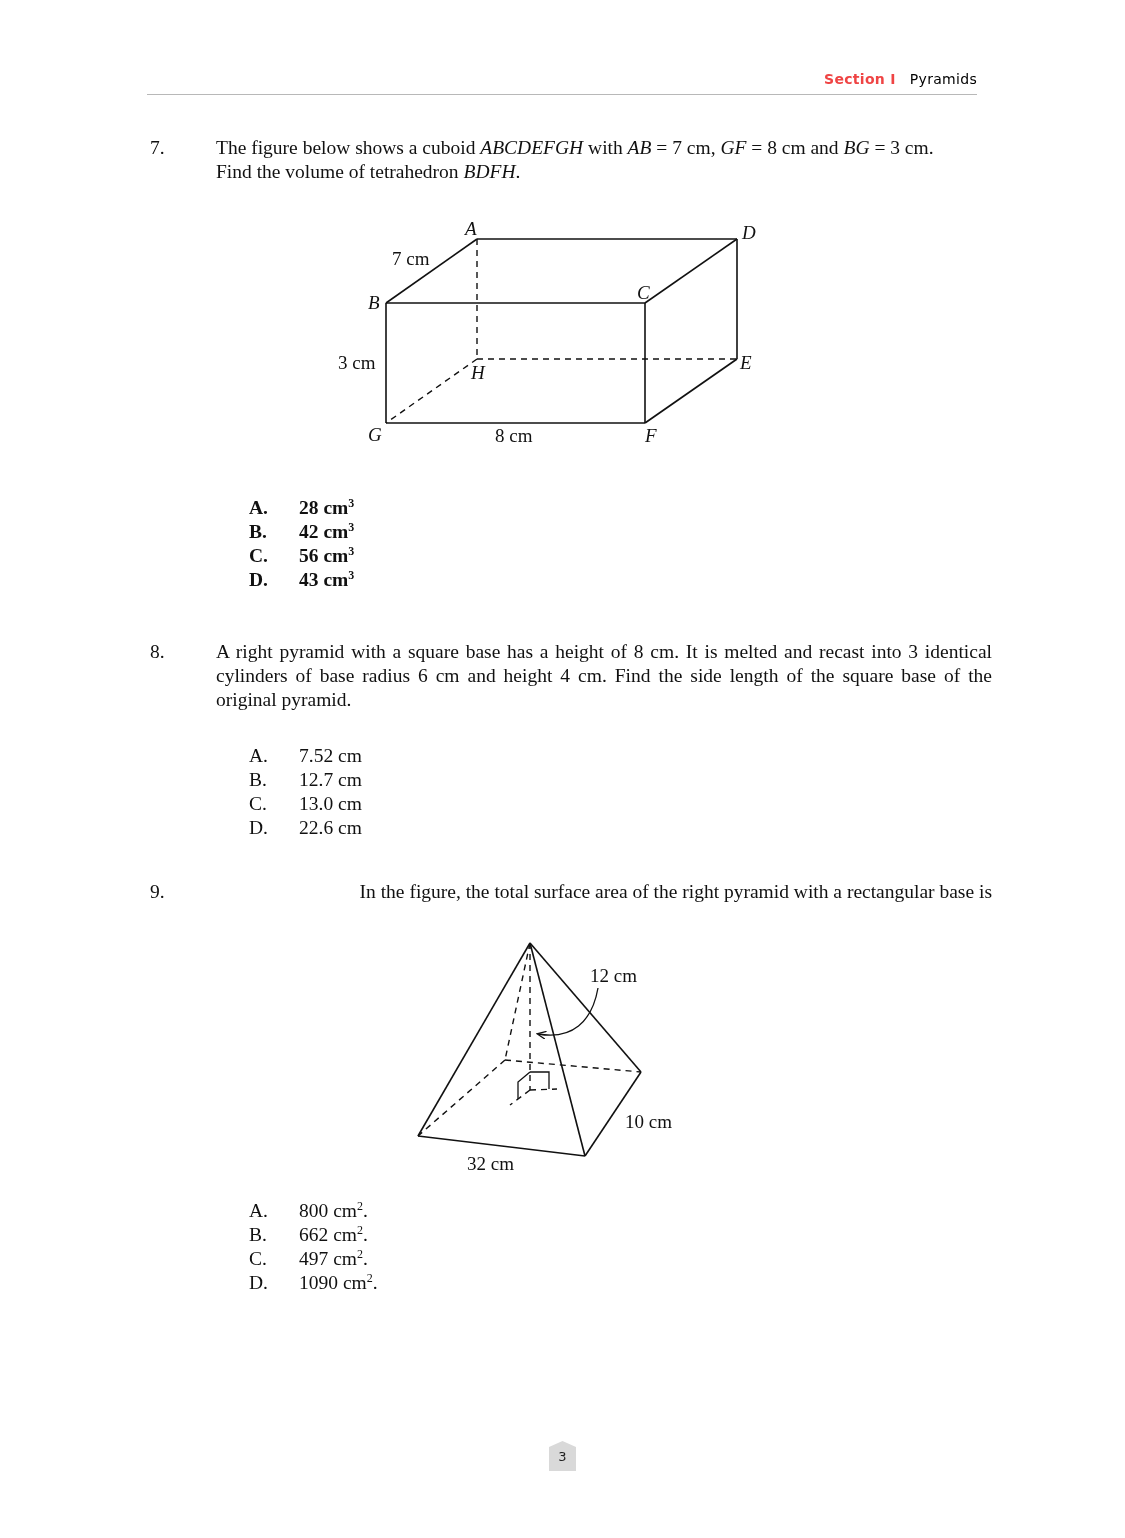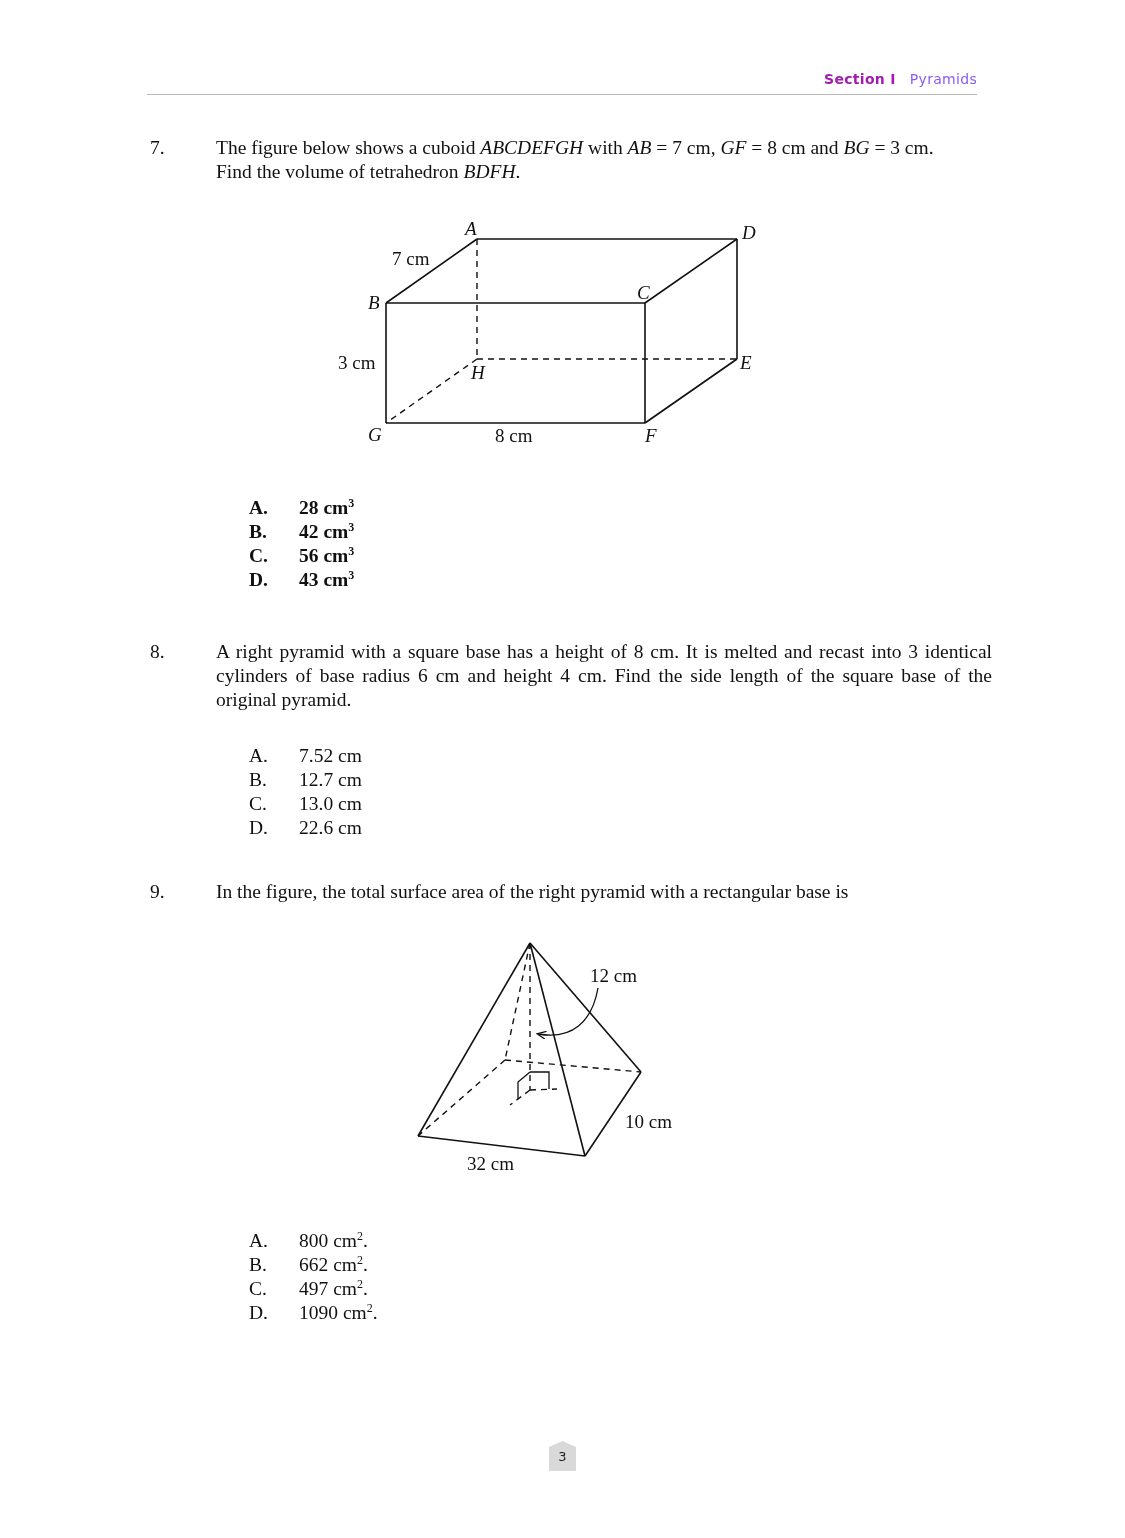--- a/index.html
+++ b/index.html
@@ -1,23 +1,23 @@
 <!DOCTYPE html>
 <html><head>
 <meta charset="utf-8">
 <style>
   html, body { margin: 0; padding: 0; background: #ffffff; }
   body { width: 1125px; height: 1538px; position: relative; overflow: hidden;
          font-family: "Liberation Serif", "DejaVu Serif", serif; color: #111; }
   .header { position: absolute; left: 147px; top: 70px; width: 830px; height: 24px;
             border-bottom: 1px solid #b8b8b8; text-align: right; }
   .header .sec { font-family: "DejaVu Sans", "Liberation Sans", sans-serif; font-weight: bold;
-                 font-size: 14px; color: #a21caf; letter-spacing: 0.3px; }
+                 font-size: 14px; color: #ef4444; letter-spacing: 0.3px; }
   .header .topic { font-family: "DejaVu Sans", "Liberation Sans", sans-serif; font-size: 14px;
-                   color: #8b5cf6; margin-left: 14px; letter-spacing: 0.3px; }
+                   color: #000000; margin-left: 14px; letter-spacing: 0.3px; }
   .q { position: absolute; left: 150px; width: 830px; font-size: 19.5px; line-height: 24px; }
   .q .num { position: absolute; left: 0; top: 0; }
   .q .text { margin-left: 66px; width: 776px; text-align: justify; }
   .opts { position: absolute; left: 249px; font-size: 19.5px; line-height: 24px; }
   .opt { height: 24px; white-space: nowrap; }
   .opt .lbl { display: inline-block; width: 50px; }
   sup { font-size: 12px; vertical-align: 7px; line-height: 0; }
   i { font-style: italic; }
   svg text { font-family: "Liberation Serif", "DejaVu Serif", serif; }
   .badge { position: absolute; left: 549px; top: 1441px; width: 27px; height: 30px; }
@@ -87,21 +87,21 @@
 
 <div class="opts" style="top:736px;margin-top:8px;">
   <div class="opt"><span class="lbl">A.</span><span>7.52 cm</span></div>
   <div class="opt"><span class="lbl">B.</span><span>12.7 cm</span></div>
   <div class="opt"><span class="lbl">C.</span><span>13.0 cm</span></div>
   <div class="opt"><span class="lbl">D.</span><span>22.6 cm</span></div>
 </div>
 
 <div class="q" style="top:880px;">
   <span class="num">9.</span>
-  <div class="text" style="text-align:left;">In the figure, the total surface area of the right pyramid with a rectangular base is</div>
+  <div class="text" style="text-align:right;">In the figure, the total surface area of the right pyramid with a rectangular base is</div>
 </div>
 
 <svg style="position:absolute;left:0;top:900px;" width="1125" height="290" viewBox="0 900 1125 290">
   <defs>
     <marker id="arrowhead" markerWidth="10" markerHeight="8" refX="8" refY="4" orient="auto" markerUnits="userSpaceOnUse">
       <path d="M0,0 L9,4 L0,8" fill="none" stroke="#111" stroke-width="1.2"></path>
     </marker>
   </defs>
   <g stroke="#111" stroke-width="1.6" fill="none">
     <line x1="530" y1="943" x2="418" y2="1136"></line>
@@ -123,21 +123,21 @@
     <polyline points="530,1072 518,1082 518,1099"></polyline>
     <path d="M598,988 C592,1022 572,1040 538,1034" marker-end="url(#arrowhead)"></path>
   </g>
   <g font-size="19" fill="#111">
     <text x="590" y="982">12 cm</text>
     <text x="625" y="1128">10 cm</text>
     <text x="467" y="1170">32 cm</text>
   </g>
 </svg>
 
-<div class="opts" style="top:1229px;">
+<div class="opts" style="top:1199px;">
   <div class="opt"><span class="lbl">A.</span><span>800 cm</span><sup>2</sup><span>.</span></div>
   <div class="opt"><span class="lbl">B.</span><span>662 cm</span><sup>2</sup><span>.</span></div>
   <div class="opt"><span class="lbl">C.</span><span>497 cm</span><sup>2</sup><span>.</span></div>
   <div class="opt"><span class="lbl">D.</span><span>1090 cm</span><sup>2</sup><span>.</span></div>
 </div>
 
 <div class="badge">
   <svg width="27" height="30" viewBox="0 0 27 30">
     <polygon points="0,6 13.5,0 27,6 27,30 0,30" fill="#d9d9d9"></polygon>
   </svg>

